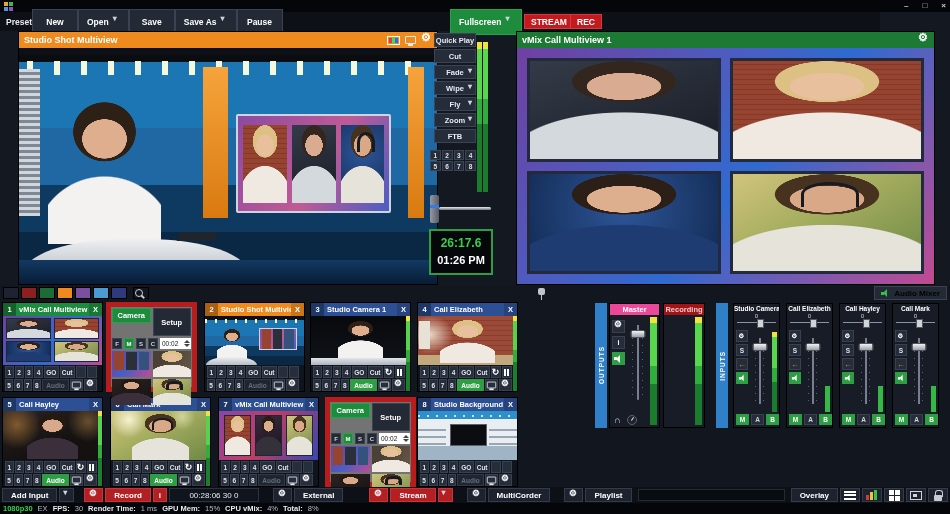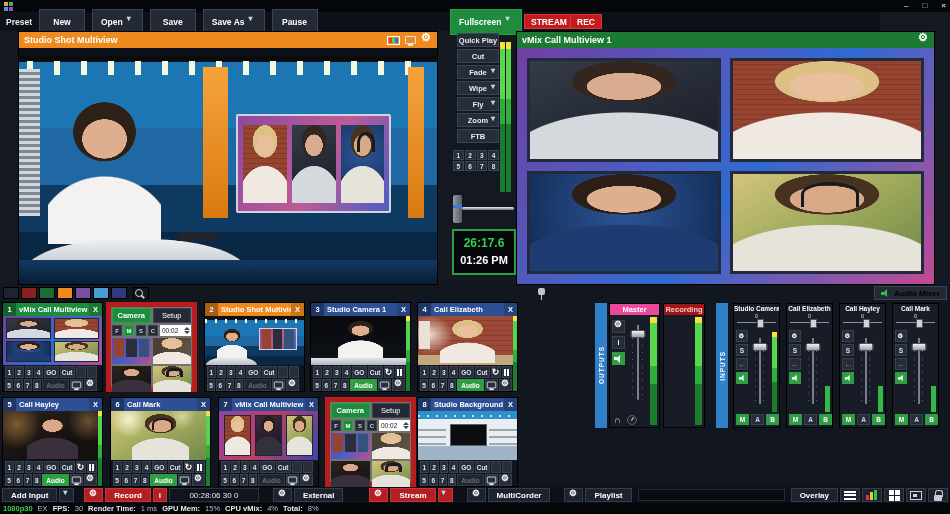--- a/index.html
+++ b/index.html
@@ -9,21 +9,21 @@
 
 #titlebar{position:absolute;left:0;top:0;width:950px;height:12px;background:#04060a;display:flex;align-items:center;padding:0 4px}
 #logo{width:9px;height:9px;background:
  linear-gradient(#e8a33d,#e8a33d) 0 0/4px 4px no-repeat,
  linear-gradient(#4caf50,#4caf50) 5px 0/4px 4px no-repeat,
  linear-gradient(#4a9ad4,#4a9ad4) 0 5px/4px 4px no-repeat,
  linear-gradient(#8a56c2,#8a56c2) 5px 5px/4px 4px no-repeat}
 .winbtns{margin-left:auto;display:flex;gap:14px}
 .winbtns b{font-size:8px;color:#c9ced6;line-height:10px;cursor:default}
 
-#toolbar{position:absolute;left:0;top:12px;width:880px;height:19px;background:#0d1117;display:flex;align-items:center;gap:7px;padding:0 6px}
+#toolbar{position:absolute;left:0;top:12px;width:880px;height:19px;background:#0d1117;display:flex;align-items:center;padding:0 6px}
 #preset-label{font-weight:bold;font-size:8.5px;color:#e8eaee}
 .tbbtn{height:15px;min-width:46px;background:#232a36;border:1px solid #3a4354;color:#fff;font-weight:bold;font-size:8.5px;display:flex;align-items:center;justify-content:center;gap:4px;padding:12px 8px;font-family:"Liberation Sans",sans-serif}
 .arr{width:7px;height:7px;position:relative}
 .arr::before{content:"▾";position:absolute;left:0;top:-4px;font-size:8px;color:#cfd4dc}
 .tbbtn.green{background:#1e8c3c;border-color:#26a348;position:absolute;left:450px;min-width:62px}
 .redbtn{height:15px;background:#c11b1f;border:1px solid #d9383c;color:#fff;font-weight:bold;font-size:8.5px;display:flex;align-items:center;justify-content:center;padding:0 6px}
 #stream-top{position:absolute;left:524px}
 #rec-top{position:absolute;left:570px}
 #tb-right{margin-left:auto;display:flex;gap:8px;align-items:center}
 
@@ -71,21 +71,21 @@
 .smini{position:absolute;top:9%;height:82%;width:29%}
 .sm1{left:3%}.sm2{left:35.5%}.sm3{left:68%}
 .presenter{left:7%;bottom:17%;width:27%;height:60%}
 .desk{left:1%;bottom:4%;width:54%;height:15%;background:linear-gradient(#eef0f2,#b7bcc4);border-radius:45% 45% 0 0/100% 100% 0 0}
 .laptop{left:38%;bottom:18%;width:9%;height:4%;background:#20242c;transform:skewX(-18deg)}
 .floor{left:0;bottom:0;width:100%;height:10%;background:linear-gradient(#123a63,#081c36),linear-gradient(90deg,transparent 44%,rgba(240,138,30,.35) 46% 51%,transparent 53%)}
 
 #pgscene{background:linear-gradient(130deg,#7040a2 0%,#4a5ec2 38%,#2f6ad0 55%,#c24a92 100%);padding:10px;display:grid;grid-template-columns:1fr 1fr;grid-template-rows:1fr 1fr;gap:9px}
 .pcell{border:3px solid #232a3d;position:relative}
 
-#trans{position:absolute;left:447px;top:31px;width:74px;height:254px}
+#trans{position:absolute;left:424px;top:31px;width:74px;height:254px}
 .tbtn{position:relative;width:42px;height:14px;margin:0 0 2px 10px;background:#262d3a;border:1px solid #3c4454;color:#e8eaee;font-size:7.5px;font-weight:bold;display:flex;align-items:center;justify-content:center;font-family:"Liberation Sans",sans-serif}
 .tbtn .arr{position:absolute;right:0;top:4px}
 #trans-meter{position:absolute;left:53px;top:11px;width:11px;height:150px;background:
  linear-gradient(90deg,transparent 0 45%,#10141c 45% 55%,transparent 55%),
  linear-gradient(180deg,#f2e23c 0 5%,#58d64e 5% 38%,#2fae3e 38% 55%,#1b7c2d 55%)}
 #numpad{position:absolute;left:6px;top:119px;width:46px;display:grid;grid-template-columns:repeat(4,1fr);gap:1px}
 #numpad b{height:10px;background:#262d3a;border:1px solid #3c4454;color:#dfe3ea;font-size:6.5px;display:flex;align-items:center;justify-content:center}
 #tbar{position:absolute;left:6px;top:164px;width:62px;height:30px}
 .tbh{position:absolute;left:0;top:0;width:9px;height:28px;background:linear-gradient(90deg,#949aa4,#565b64);border-radius:2px}
 .tbh::after{content:"";position:absolute;left:0;top:10px;width:9px;height:3px;background:#3a7ae0}
@@ -165,21 +165,21 @@
 .scene-mv3 .c3{left:67.5%;background:linear-gradient(150deg,#d2c47c,#6d8845);--sk:#d8a887;--hr:#47321f;--sh:#e6e3da}
 .scene-bgimg{background:linear-gradient(180deg,#bcd8ec 0 16%,#e9eef3 16% 72%,#9fb4c4 72%)}
 .scene-bgimg .c1{left:0;top:0;width:100%;height:16%;background:repeating-linear-gradient(90deg,#bfe8ff 0 2px,transparent 2px 9px) 0 70%/100% 30% no-repeat,linear-gradient(#2f8fc8,#2f8fc8)}
 .scene-bgimg .c2{left:32%;top:26%;width:38%;height:46%;background:#0b0d11;border:1px solid #5a6168}
 .scene-bgimg .c3{left:0;top:30%;width:28%;height:40%;background:repeating-linear-gradient(0deg,#9aa6b0 0 2px,transparent 2px 7px)}
 .scene-bgimg .c4{right:0;top:30%;width:28%;height:40%;background:repeating-linear-gradient(0deg,#9aa6b0 0 2px,transparent 2px 7px)}
 
 .campanel{width:91px;height:90px;background:#737373;border:5px solid #b91c1c;padding:1px}
 .cp-row{display:flex;gap:2px;margin-bottom:2px}
 .cp-cam{flex:1;height:15px;background:#1e8c3e;border:1px solid #26a348;font-size:7.5px;font-weight:bold;display:flex;align-items:center;justify-content:center}
-.cp-setup{flex:1;height:15px;background:#232a36;border:1px solid #3a4354;font-size:7.5px;font-weight:normal;display:flex;align-items:center;justify-content:center}
+.cp-setup{flex:1;height:28px;background:#232a36;border:1px solid #3a4354;font-size:7.5px;font-weight:bold;display:flex;align-items:center;justify-content:center}
 .cp-mode{width:10px;height:11px;background:#232a36;border:1px solid #3a4354;font-size:6px;font-weight:bold;display:flex;align-items:center;justify-content:center;color:#cfd4dc}
 .cp-mode.on{background:#1e8c3e;border-color:#26a348;color:#fff}
 .spinbox{flex:1;height:11px;background:#fff;color:#15181d;font-size:6.5px;display:flex;align-items:center;padding:0 2px;position:relative}
 .spn{position:absolute;right:2px;top:1px;width:6px;height:9px}
 .spn::before{content:"";position:absolute;left:1px;top:1px;border-left:3px solid transparent;border-right:3px solid transparent;border-bottom:3px solid #444}
 .spn::after{content:"";position:absolute;left:1px;bottom:1px;border-left:3px solid transparent;border-right:3px solid transparent;border-top:3px solid #444}
 .cp-thumbs{display:grid;grid-template-columns:1fr 1fr;gap:2px}
 .mini{position:relative;height:26px;overflow:hidden}
 .m-mv{background:linear-gradient(130deg,#7040a2,#4a5ec2 50%,#c24a92)}
 .m-mv::before{content:"";position:absolute;inset:0;background:linear-gradient(90deg,transparent 0 6%,#96432f 6% 30%,transparent 30% 37%,#2a2f3a 37% 63%,transparent 63% 70%,#33537e 70% 94%,transparent 94%) 0 15%/100% 70% no-repeat}

